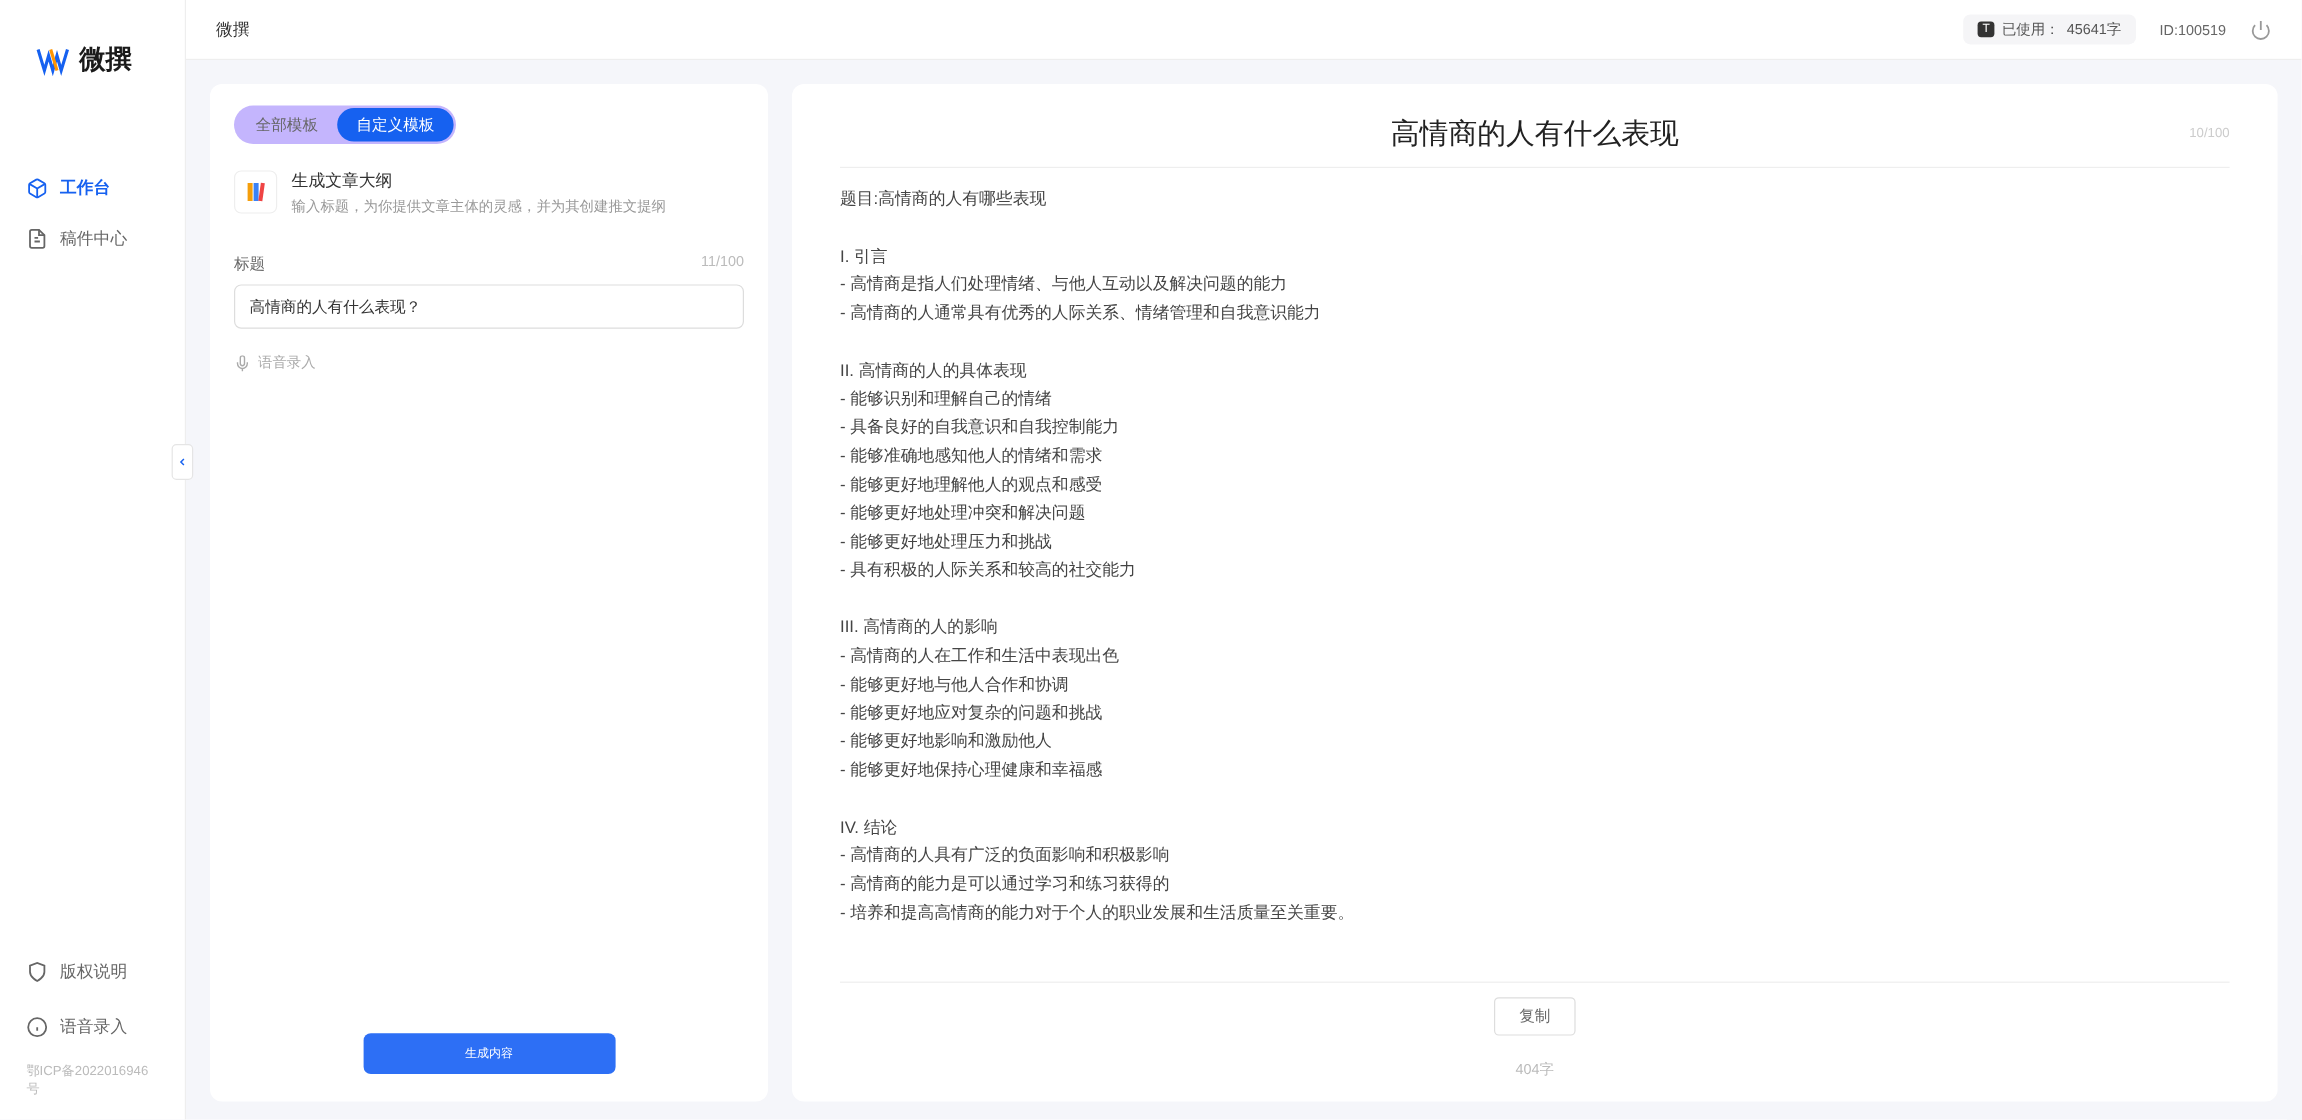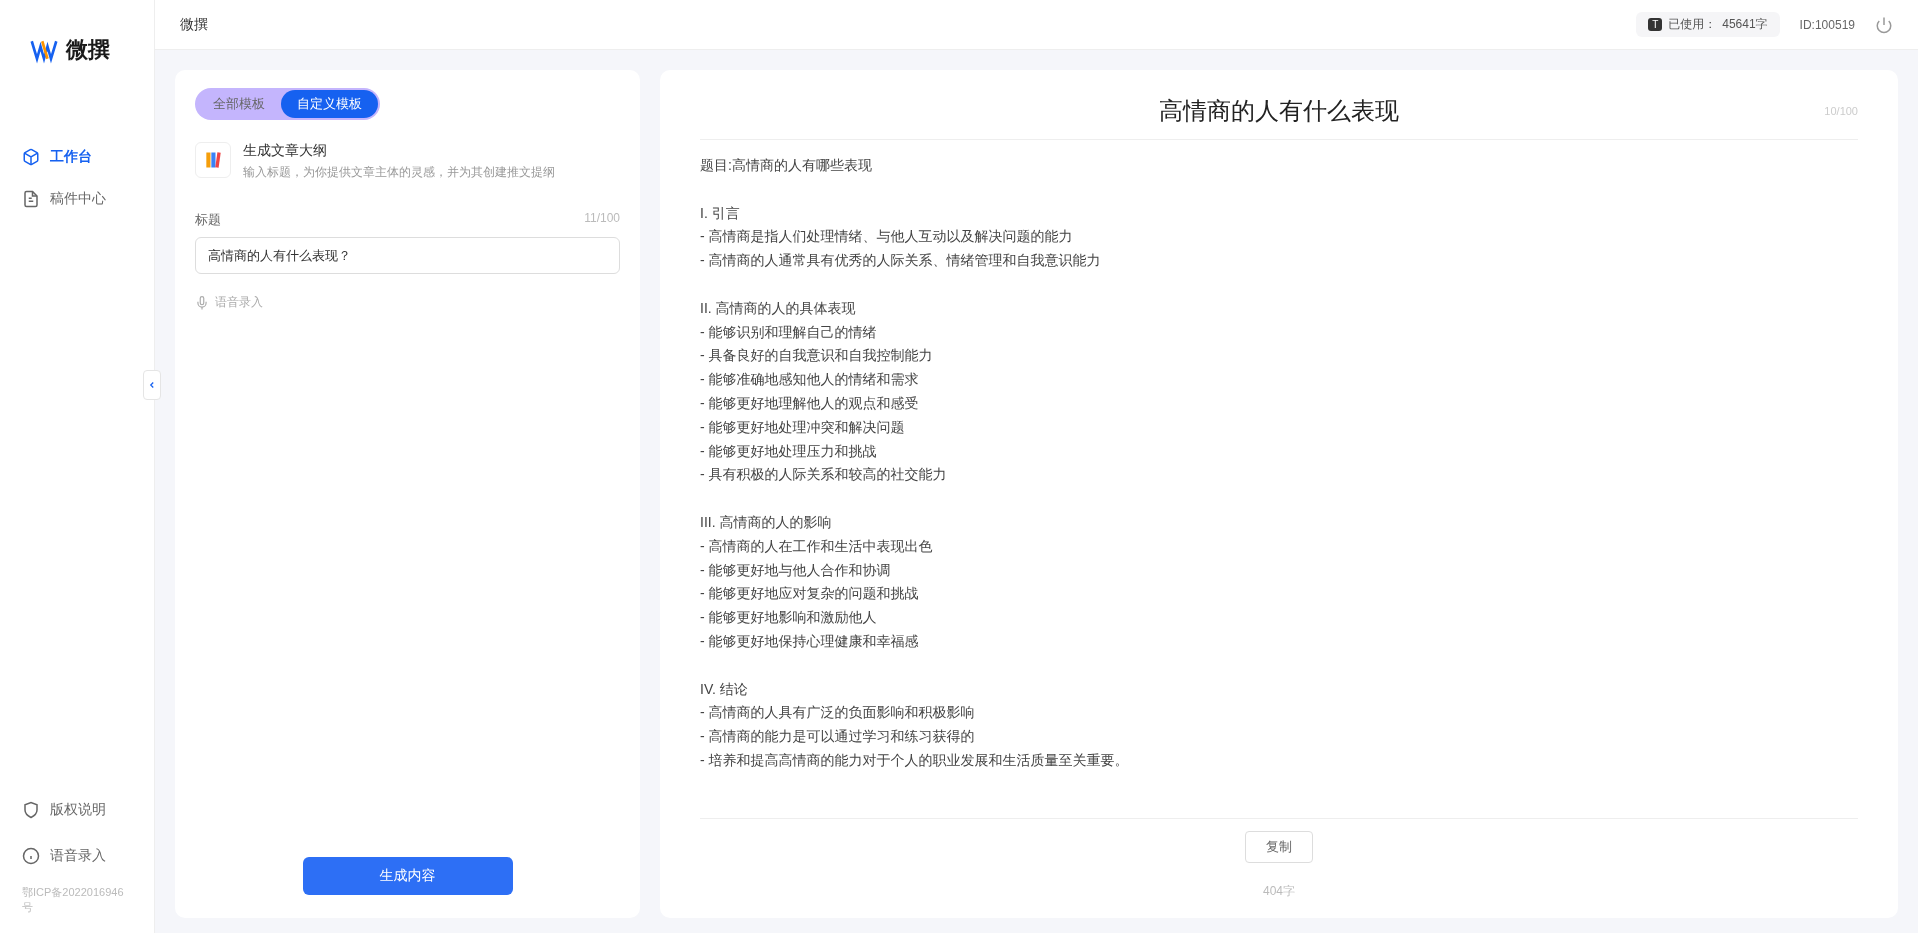--- a/index.html
+++ b/index.html
@@ -236,21 +236,21 @@
     }
     .generate-btn {
       margin-top: auto;
       width: 210px;
       align-self: center;
       background: #2d6ff5;
       color: #fff;
       border: none;
       border-radius: 6px;
       padding: 10px 0;
-      font-size: 14px;
+      font-size: 10px;
       cursor: pointer;
       margin-bottom: 5px;
     }
     .right-panel {
       flex: 1;
       background: #fff;
       border-radius: 10px;
       display: flex;
       flex-direction: column;
       padding: 25px 40px 18px;

